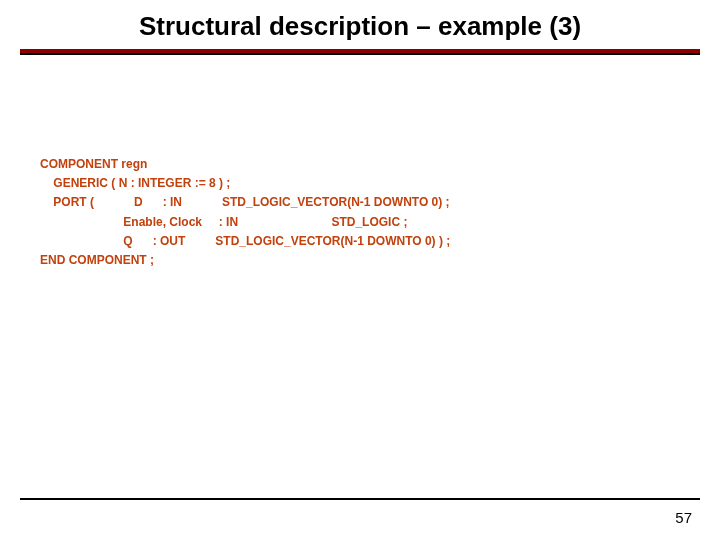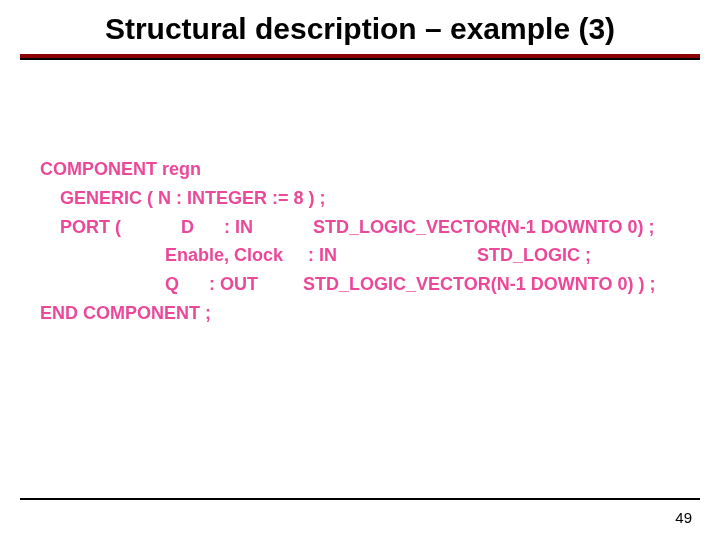--- a/index.html
+++ b/index.html
@@ -14,41 +14,41 @@
   }
   .slide {
     position: relative;
     width: 720px;
     height: 540px;
     box-sizing: border-box;
   }
   .title {
     text-align: center;
     font-weight: bold;
-    font-size: 30px;
+    font-size: 26px;
     color: #000;
     padding-top: 10px;
     line-height: 1.25;
   }
   .title-rule {
     margin: 6px 20px 0 20px;
     height: 4px;
     background: #8b0000;
     border-bottom: 2px solid #000;
   }
   .code-block {
     position: absolute;
     left: 40px;
     top: 155px;
     font-family: Arial, Helvetica, sans-serif;
     font-weight: bold;
-    font-size: 18px;
+    font-size: 12px;
     line-height: 1.6;
     white-space: pre;
-    color: #ec4899;
+    color: #c2410c;
   }
   .footer-rule {
     position: absolute;
     left: 20px;
     right: 20px;
     bottom: 40px;
     height: 0;
     border-top: 2px solid #000;
   }
   .page-num {
@@ -70,15 +70,15 @@
   <div class="title-rule"></div>
 
   <div class="code-block"><span>COMPONENT regn</span>
 <span>    GENERIC ( N : INTEGER := 8 ) ;</span>
 <span>    PORT (            D      : IN            STD_LOGIC_VECTOR(N-1 DOWNTO 0) ;</span>
 <span>                         Enable, Clock     : IN                            STD_LOGIC ;</span>
 <span>                         Q      : OUT         STD_LOGIC_VECTOR(N-1 DOWNTO 0) ) ;</span>
 <span>END COMPONENT ;</span></div>
 
   <div class="footer-rule"></div>
-  <div class="page-num">49</div>
+  <div class="page-num">57</div>
 
 </div>
 
 </body></html>

